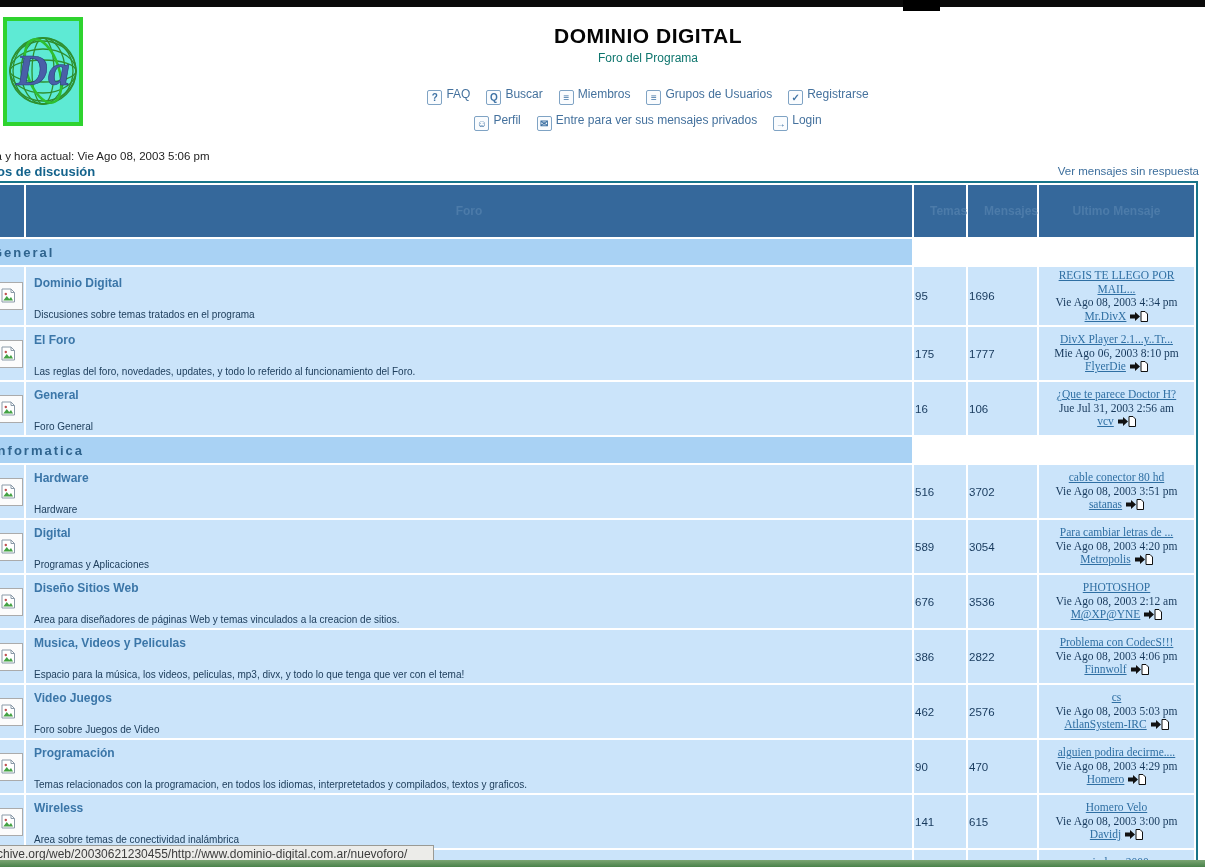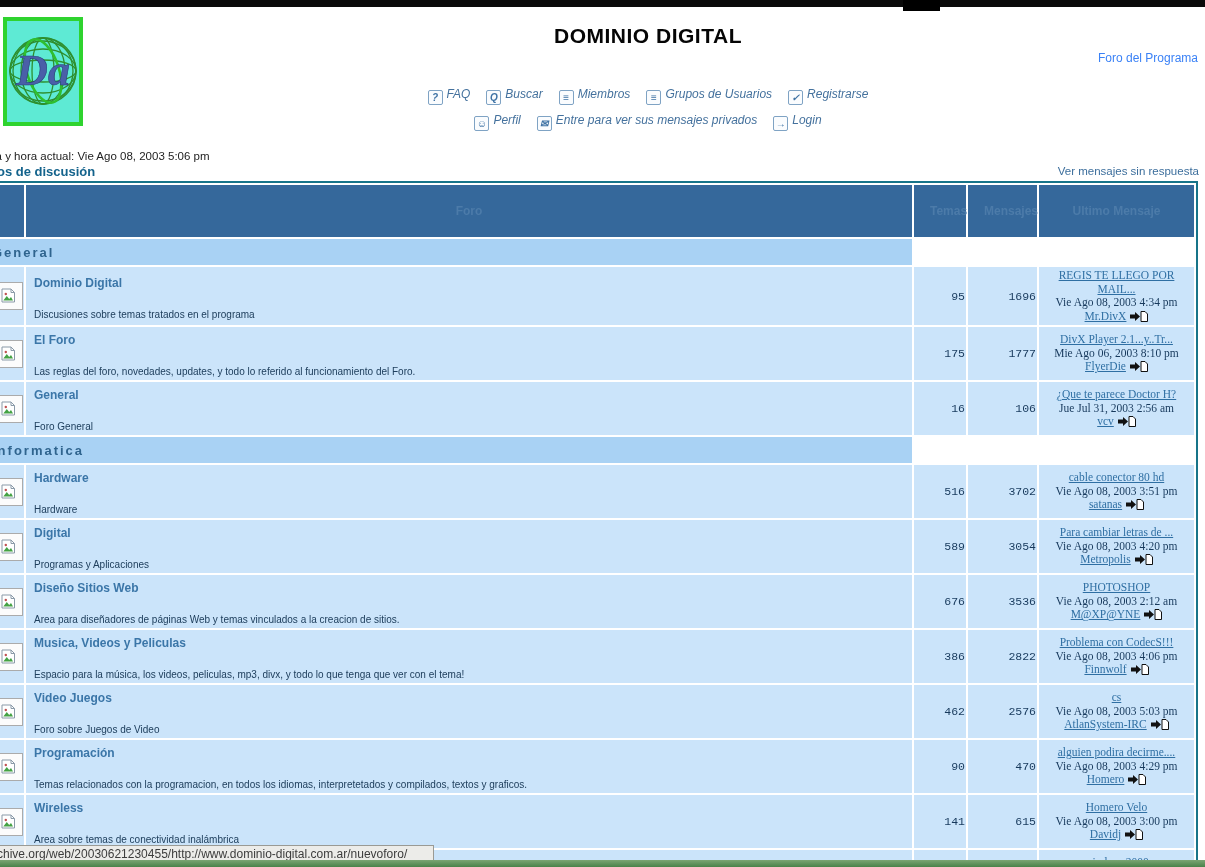--- a/index.html
+++ b/index.html
@@ -17,22 +17,22 @@
   }
   .green-bar{position:absolute;left:0;top:860px;width:1205px;height:7px;z-index:31;
     background:linear-gradient(#7ba573,#49824a);}
   
   .logo{
     position:absolute;left:3px;top:17px;width:72px;height:101px;
     border:4px solid var(--logo_border_green,#2FD32F);background:#5eead4;overflow:hidden;
   }
   .header-center{position:absolute;left:98px;top:24px;width:1100px;text-align:center;}
   .site-title{font-size:21px;font-weight:bold;color:#050505;letter-spacing:.5px;}
-  .site-subtitle{margin-top:3px;font-size:12px;color:#3b82f6;text-align:right;}
-  .nav-row{margin-top:20px;line-height:15px;font-style:italic;}
+  .site-subtitle{margin-top:3px;font-size:12px;color:#0f766e;}
+  .nav-row{margin-top:20px;line-height:15px;}
   .nav-row + .nav-row{margin-top:6px;}
   .nav-item{display:inline-block;margin:0 8px;text-decoration:none;cursor:pointer;white-space:nowrap;}
   .nav-ico{
     display:inline-block;width:13px;height:13px;border:1px solid #7FA3C4;background:#FAFCFE;
     color:#3E72A4;font-size:10px;line-height:13px;text-align:center;vertical-align:-3px;margin-right:4px;
     border-radius:2px;font-weight:bold;
   }
   .nav-label{font-size:12px;color:#44719D;}
   
   .datetime{position:absolute;left:-30px;top:150px;font-size:11.5px;color:#232323;white-space:nowrap;}
@@ -57,21 +57,21 @@
   tr.forum-row td{background:var(--row_bg,#CBE4FA);height:47px;vertical-align:middle;}
   td.icon-cell{text-align:right;padding-right:1px;}
   .broken-img{
     display:inline-block;width:28px;height:26px;border:1px solid #ABABAB;background:#FCFCFC;
     text-align:center;line-height:24px;
   }
   .broken-img svg{vertical-align:middle;}
   td.name-cell{padding:3px 8px;}
   a.forum-name{font-size:12px;font-weight:bold;color:var(--forum_name_blue,#3B76A8);text-decoration:none;cursor:pointer;}
   .forum-desc{margin-top:18px;font-size:10px;color:#20405E;}
-  td.num{text-align:right;font-size:11.5px;color:#17395C;font-family:Liberation Mono, monospace;}
+  td.num{text-align:left;font-size:11.5px;color:#17395C;}
   td.last-cell{text-align:center;font-size:11.5px;color:#17395C;line-height:13.5px;padding:2px 4px;font-family:Liberation Serif, serif;}
   a.topic-link,a.user-link{color:var(--link_blue,#2F6FA3);text-decoration:underline;cursor:pointer;}
   .goto-ico{vertical-align:-2px;margin-left:4px;cursor:pointer;}
 </style>
 </head>
 <body>
 
 <div id="viewport">
 
   <div class="topbar"></div>

